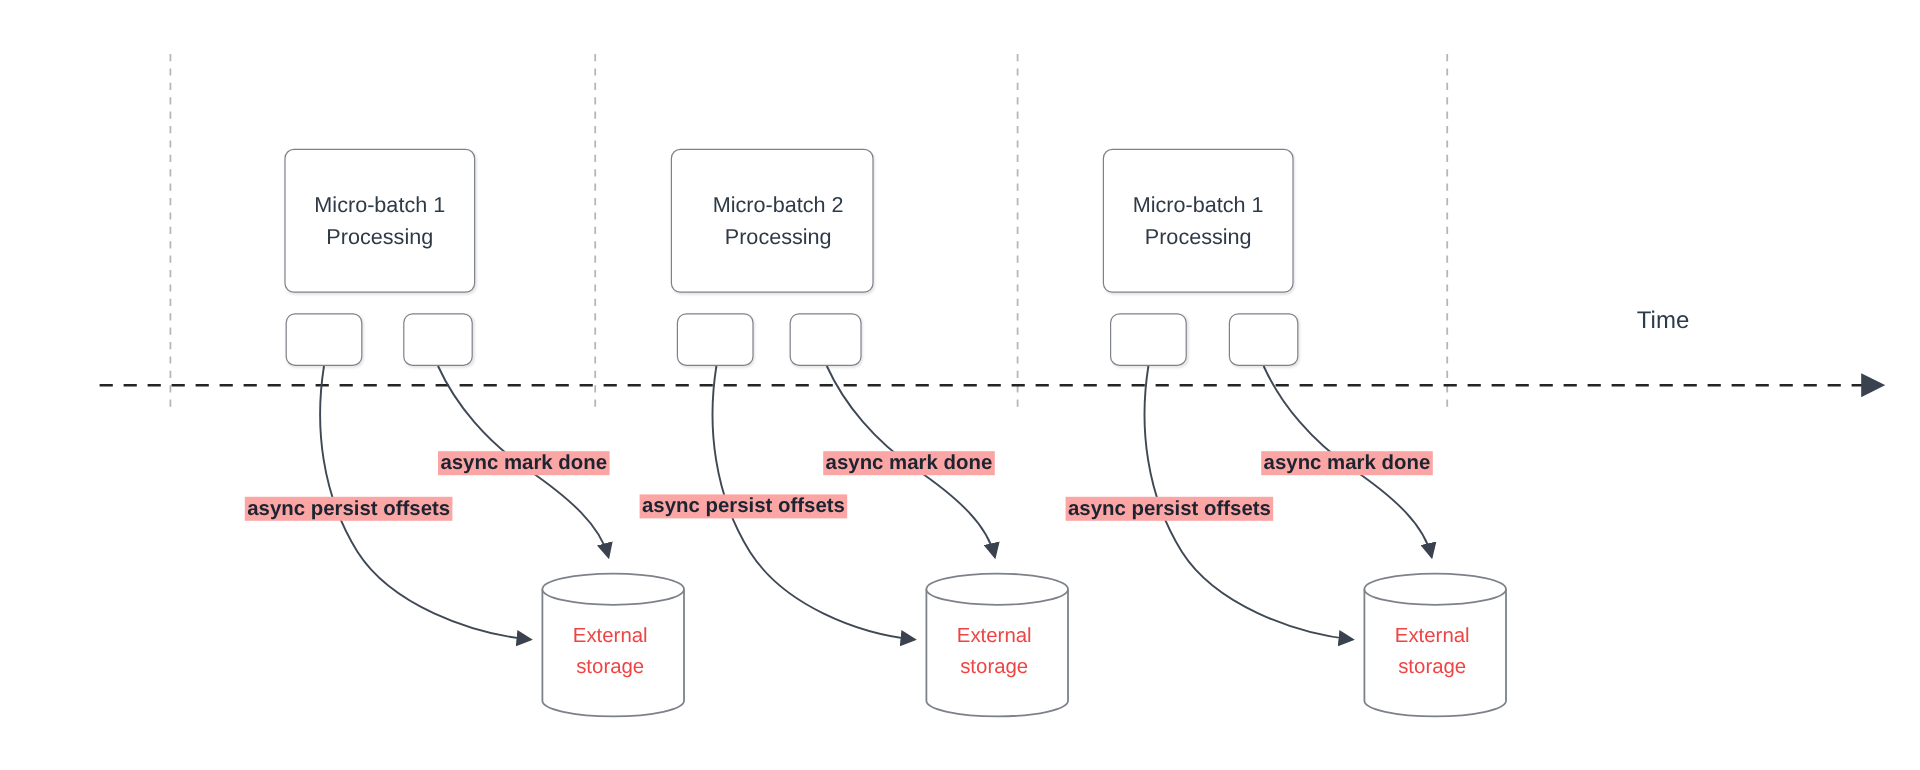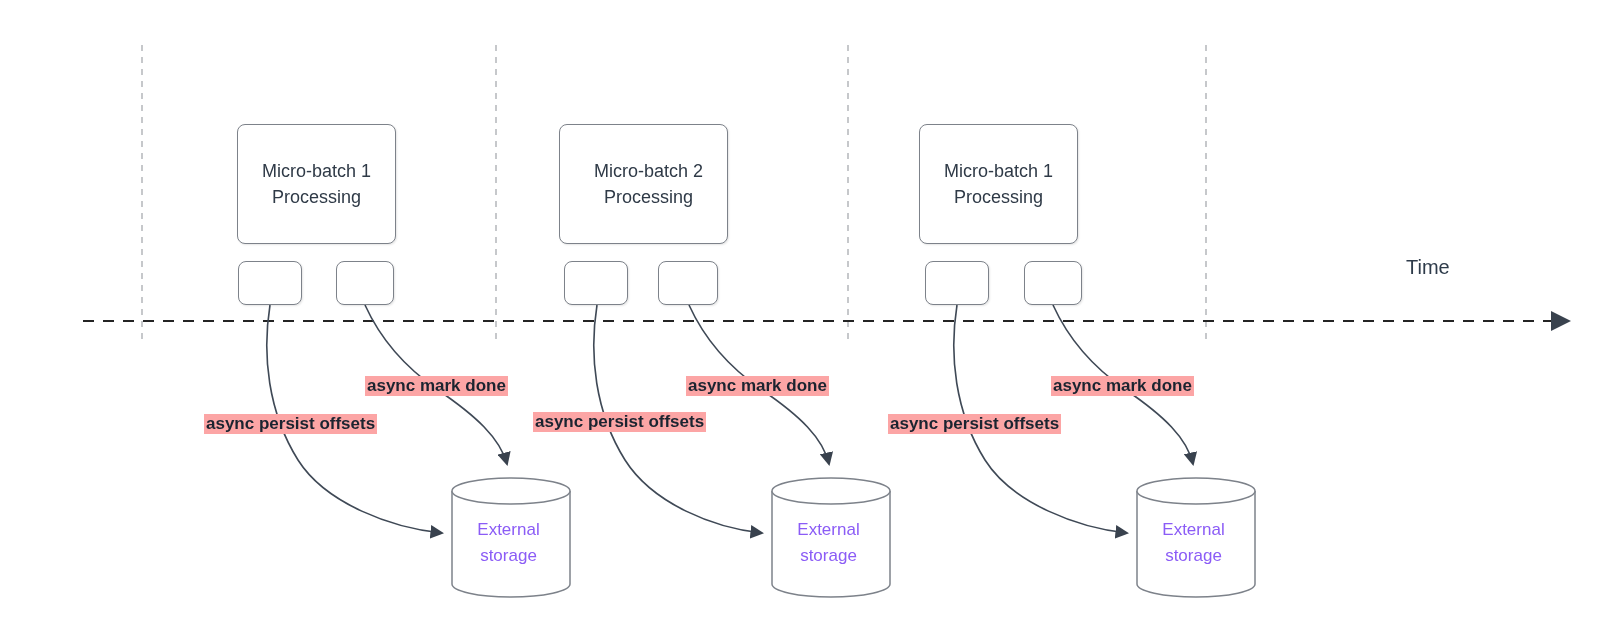--- a/index.html
+++ b/index.html
@@ -52,31 +52,30 @@
     font-weight: bold;
     color: #1b2430;
     white-space: nowrap;
     background: #fca5a5;
     padding: 0 2px;
   }
   .storage-label {
     position: absolute;
     width: 113px;
     text-align: center;
-    color: #8b5cf6;
+    color: #ef4444;
     font-size: 17px;
     line-height: 26px;
   }
   .time-label {
     position: absolute;
     left: 1364px;
     top: 256px;
     font-size: 20px;
     color: #2e3b4a;
-    margin-left: 42px;
   }
 </style>
 </head>
 <body>
 
 <div class="canvas">
 
   <svg class="layer" viewBox="0 0 1600 642" xmlns="http://www.w3.org/2000/svg">
     <defs>
       <marker id="arrow" viewBox="0 0 10 10" refX="8.5" refY="5" markerWidth="8.5" markerHeight="8.5" orient="auto-start-reverse">

